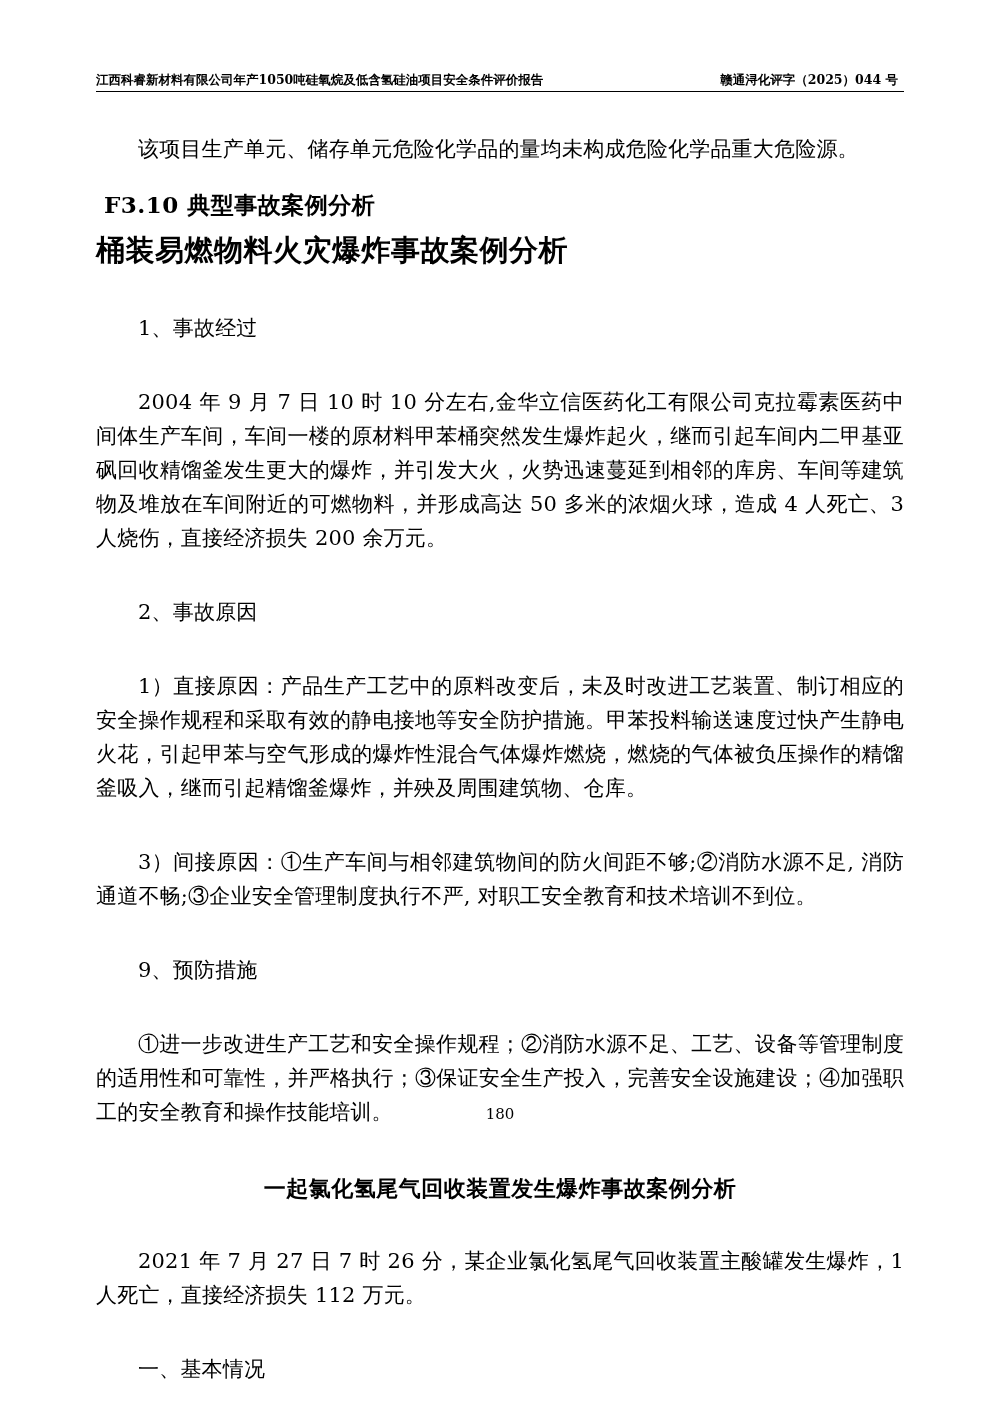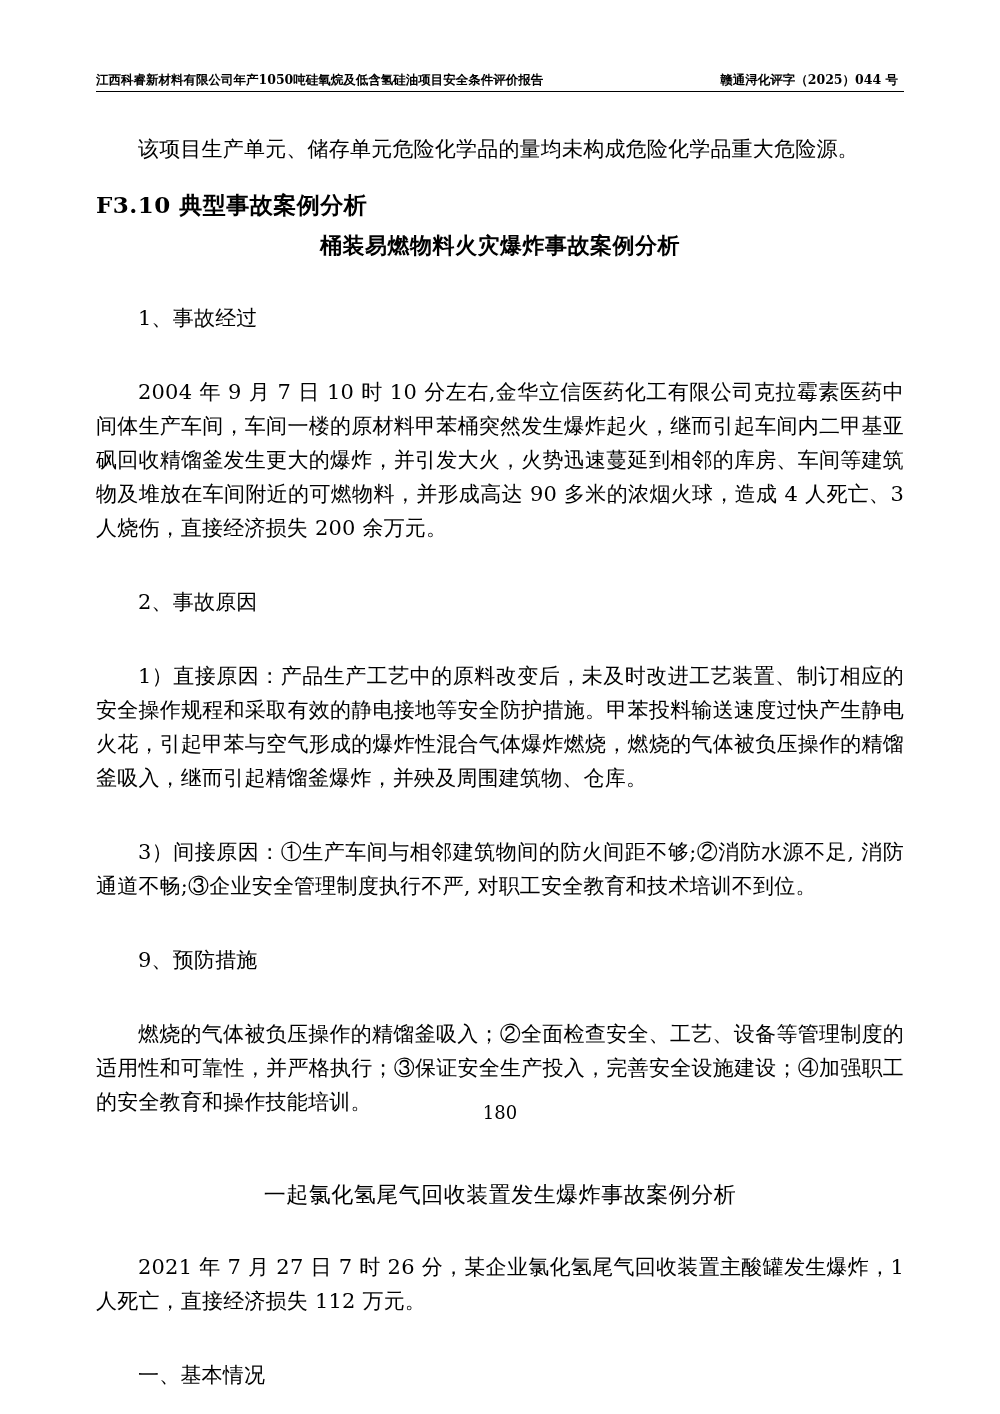--- a/index.html
+++ b/index.html
@@ -51,45 +51,45 @@
     line-height: 1.62;
     margin: 0 0 2px 0;
     text-align: justify;
     text-justify: inter-ideograph;
     letter-spacing: 0.2px;
   }
   .indent2 { text-indent: 2em; margin-top: 40px; }
   .h-sec {
     font-size: 23px;
     font-weight: bold;
-    margin: 24px 0 10px 0;
+    margin: 24px 0 10px 8px;
     letter-spacing: 0.5px;
   }
   .h-case {
-    font-size: 22px;
+    font-size: 29px;
     font-weight: bold;
-    text-align: center;
+    text-align: left;
     margin: 6px 0 14px 0;
     letter-spacing: 0.5px;
   }
   .h-case2 {
     font-size: 22px;
-    font-weight: normal;
+    font-weight: bold;
     text-align: center;
-    margin: 61px 0 14px 0;
+    margin: 45px 0 14px 0;
     letter-spacing: 0.5px;
   }
   
   .footer {
     position: absolute;
     left: 0;
     right: 0;
     bottom: 62px;
     text-align: center;
-    font-size: 18px;
+    font-size: 15px;
     font-family: "DejaVu Serif", "Liberation Serif", serif;
   }
 </style>
 </head>
 <body>
 
 <div class="page">
 
   <div class="header">
     <div class="header-left">江西科睿新材料有限公司年产1050吨硅氧烷及低含氢硅油项目安全条件评价报告</div>
@@ -97,28 +97,28 @@
   </div>
   <hr class="header-rule">
 
   <p class="p indent2">该项目生产单元、储存单元危险化学品的量均未构成危险化学品重大危险源。</p>
 
   <h2 class="h-sec">F3.10 典型事故案例分析</h2>
 
   <h3 class="h-case">桶装易燃物料火灾爆炸事故案例分析</h3>
 
   <p class="p indent2">1、事故经过</p>
-  <p class="p indent2">2004 年 9 月 7 日 10 时 10 分左右,金华立信医药化工有限公司克拉霉素医药中间体生产车间，车间一楼的原材料甲苯桶突然发生爆炸起火，继而引起车间内二甲基亚砜回收精馏釜发生更大的爆炸，并引发大火，火势迅速蔓延到相邻的库房、车间等建筑物及堆放在车间附近的可燃物料，并形成高达 90 多米的浓烟火球，造成 4 人死亡、3 人烧伤，直接经济损失 200 余万元。</p>
+  <p class="p indent2">2004 年 9 月 7 日 10 时 10 分左右,金华立信医药化工有限公司克拉霉素医药中间体生产车间，车间一楼的原材料甲苯桶突然发生爆炸起火，继而引起车间内二甲基亚砜回收精馏釜发生更大的爆炸，并引发大火，火势迅速蔓延到相邻的库房、车间等建筑物及堆放在车间附近的可燃物料，并形成高达 50 多米的浓烟火球，造成 4 人死亡、3 人烧伤，直接经济损失 200 余万元。</p>
 
   <p class="p indent2">2、事故原因</p>
   <p class="p indent2">1）直接原因：产品生产工艺中的原料改变后，未及时改进工艺装置、制订相应的安全操作规程和采取有效的静电接地等安全防护措施。甲苯投料输送速度过快产生静电火花，引起甲苯与空气形成的爆炸性混合气体爆炸燃烧，燃烧的气体被负压操作的精馏釜吸入，继而引起精馏釜爆炸，并殃及周围建筑物、仓库。</p>
   <p class="p indent2">3）间接原因：①生产车间与相邻建筑物间的防火间距不够;②消防水源不足, 消防通道不畅;③企业安全管理制度执行不严, 对职工安全教育和技术培训不到位。</p>
 
   <p class="p indent2">9、预防措施</p>
-  <p class="p indent2">燃烧的气体被负压操作的精馏釜吸入；②全面检查安全、工艺、设备等管理制度的适用性和可靠性，并严格执行；③保证安全生产投入，完善安全设施建设；④加强职工的安全教育和操作技能培训。</p>
+  <p class="p indent2">①进一步改进生产工艺和安全操作规程；②消防水源不足、工艺、设备等管理制度的适用性和可靠性，并严格执行；③保证安全生产投入，完善安全设施建设；④加强职工的安全教育和操作技能培训。</p>
 
   <h3 class="h-case2">一起氯化氢尾气回收装置发生爆炸事故案例分析</h3>
 
   <p class="p indent2">2021 年 7 月 27 日 7 时 26 分，某企业氯化氢尾气回收装置主酸罐发生爆炸，1 人死亡，直接经济损失 112 万元。</p>
   <p class="p indent2">一、基本情况</p>
   <p class="p indent2">1、主要生产工艺情况</p>
 
   <div class="footer">180</div>
 
 </div>

